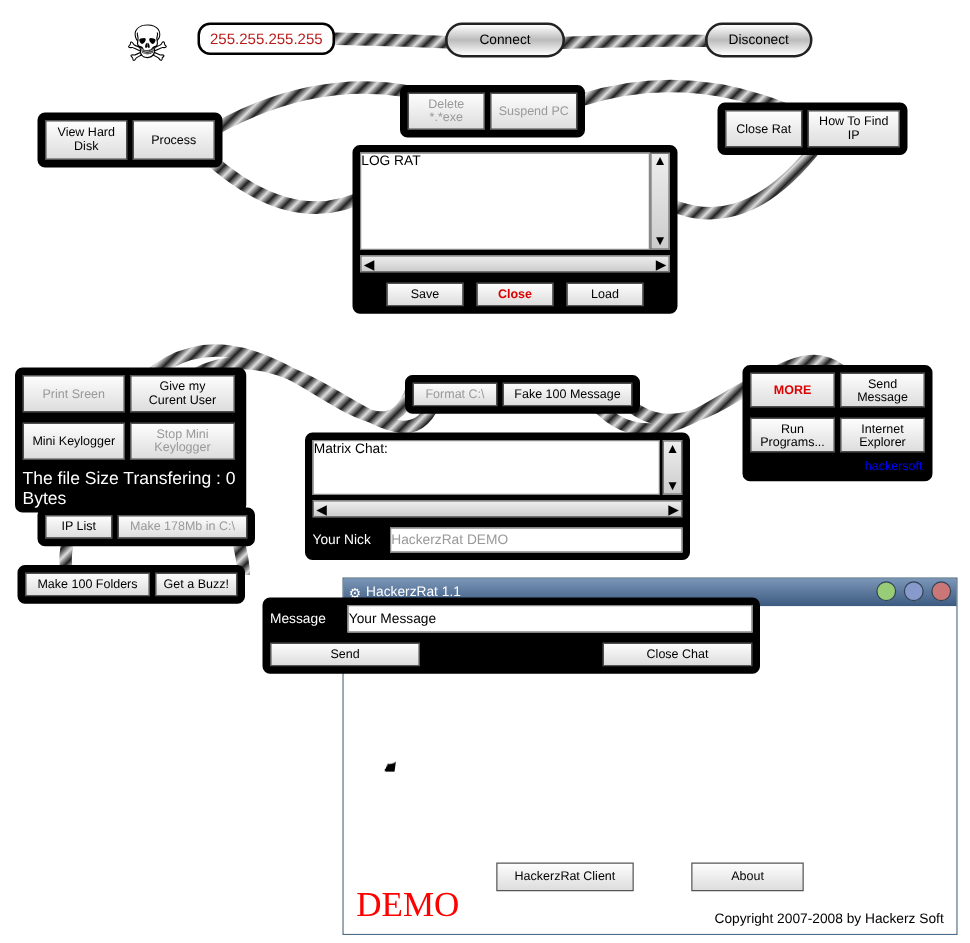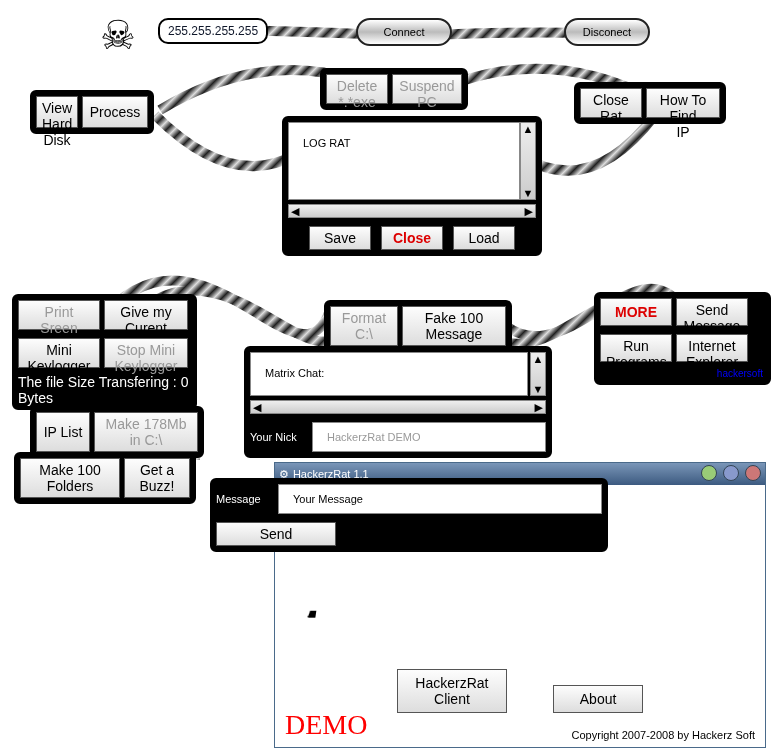--- a/index.html
+++ b/index.html
@@ -1,29 +1,29 @@
 <!DOCTYPE html>
 <html><head>
 <meta charset="utf-8">
 <style>
 *{box-sizing:border-box;margin:0;padding:0;font-family:Tahoma,Arial,sans-serif;font-size:11px}
 body{background:#fff;position:relative;width:776px;height:754px;overflow:hidden}
 .wire{position:absolute;border:none;pointer-events:none}
 .wire path{stroke:url(#wireGrad);stroke-width:10;fill:none}
 .panel{position:absolute;background:#000;border:2px solid #000;border-radius:6px}
-.btn{background:linear-gradient(#fdfdfd,#ddd);border:1px solid #555;border-radius:0;padding:3px 5px;font-size:14px;cursor:pointer;text-align:center;color:#000}
+.btn{background:linear-gradient(#fdfdfd,#ddd);border:1px solid #555;border-radius:0;padding:3px 5px;font-size:10px;cursor:pointer;text-align:center;color:#000}
 .btn-dis{color:#999}
 .btn-red{color:#d00;font-weight:bold}
 .pillbtn{position:absolute;background:linear-gradient(#fff,#bbb,#fff);border:2px solid #222;border-radius:16px;padding:10px 16px;font-size:11px;cursor:pointer;display:flex;align-items:center;justify-content:center}
-.ipbox{position:absolute;background:#fff;border:2px solid #000;border-radius:10px;padding:4px 8px;font-size:12px;color:#0f172a}
+.ipbox{position:absolute;background:#fff;border:2px solid #000;border-radius:10px;padding:4px 8px;font-size:12px;color:#b91c1c}
 .black-row{display:flex;gap:4px;padding:4px}
 .sbar{width:16px;background:linear-gradient(#eee,#ccc);border:1px solid #888;display:flex;flex-direction:column;align-items:center;justify-content:space-between;font-size:9px}
 .sbar span{cursor:pointer}
 .hbar{height:14px;background:linear-gradient(#eee,#ccc);border:1px solid #888;display:flex;align-items:center;justify-content:space-between;font-size:9px;padding:0 2px}
-.textarea{background:#fff;border:1px solid #888;padding:14px;color:#000;flex:1}
+.textarea{background:#fff;border:1px solid #888;padding:0;color:#000;flex:1}
 .win{position:absolute;background:#ece9d8;border:1px solid #4a6a8a}
 .titlebar{height:22px;background:linear-gradient(#7a96b8,#3c5a80);display:flex;align-items:center;justify-content:space-between;padding:0 4px;color:#fff;font-size:11px}
 .tbtn{width:16px;height:16px;border-radius:8px;margin-left:3px;border:1px solid #345;display:inline-block}
 .skull{position:absolute;left:100px;top:12px;font-size:40px;filter:grayscale(1)}
 .demo{color:red;font-size:28px;font-family:'Times New Roman',serif;position:absolute;left:10px;bottom:6px}
 .copy{position:absolute;right:10px;bottom:6px;font-size:11px;color:#000}
 .statusline{color:#fff;background:#000;padding:2px 4px;font-size:14px}
 </style>
 </head>
 <body>
@@ -54,21 +54,21 @@
 
 <div class="skull">☠</div>
 
 <div class="ipbox" style="left:158px;top:18px">255.255.255.255</div>
 
 <button class="pillbtn" style="left:356px;top:18px;width:96px;height:28px">Connect</button>
 <button class="pillbtn" style="left:564px;top:18px;width:86px;height:28px">Disconect</button>
 
 <div class="panel" style="left:30px;top:90px">
 <div class="black-row">
-<button class="btn" style="width:42px;height:32px;white-space:pre-line">View Hard
+<button class="btn" style="width:66px;height:32px;white-space:pre-line">View Hard
 Disk</button>
 <button class="btn" style="width:66px;height:32px">Process</button>
 </div>
 </div>
 
 <div class="panel" style="left:320px;top:68px">
 <div class="black-row">
 <button class="btn btn-dis" style="width:62px;height:30px;white-space:pre-line">Delete
 *.*exe</button>
 <button class="btn btn-dis" style="width:70px;height:30px">Suspend PC</button>
@@ -132,21 +132,21 @@
 </div>
 </div>
 
 <div class="panel" style="left:14px;top:452px">
 <div class="black-row">
 <button class="btn" style="width:100px">Make 100 Folders</button>
 <button class="btn" style="width:66px">Get a Buzz!</button>
 </div>
 </div>
 
-<div class="panel" style="left:594px;top:292px;width:177px">
+<div class="panel" style="left:594px;top:292px;width:152px">
 <div class="black-row">
 <button class="btn btn-red" style="width:72px;height:28px">MORE</button>
 <button class="btn" style="width:72px;height:28px;white-space:pre-line">Send
 Message</button>
 </div>
 <div class="black-row">
 <button class="btn" style="width:72px;height:28px;white-space:pre-line">Run
 Programs...</button>
 <button class="btn" style="width:72px;height:28px;white-space:pre-line">Internet
 Explorer</button>
@@ -204,14 +204,15 @@
   </div>
 </div>
 
 <div class="panel" style="left:210px;top:478px;width:398px">
 <div class="black-row" style="align-items:center">
   <span style="color:#fff;width:58px">Message</span>
   <input class="textarea" style="height: 22px;" value="Your Message">
 </div>
 <div class="black-row" style="justify-content:space-between">
   <button class="btn" style="width:120px">Send</button>
+  <button class="btn" style="width:120px">Close Chat</button>
 </div>
 </div>
 
 </body></html>

